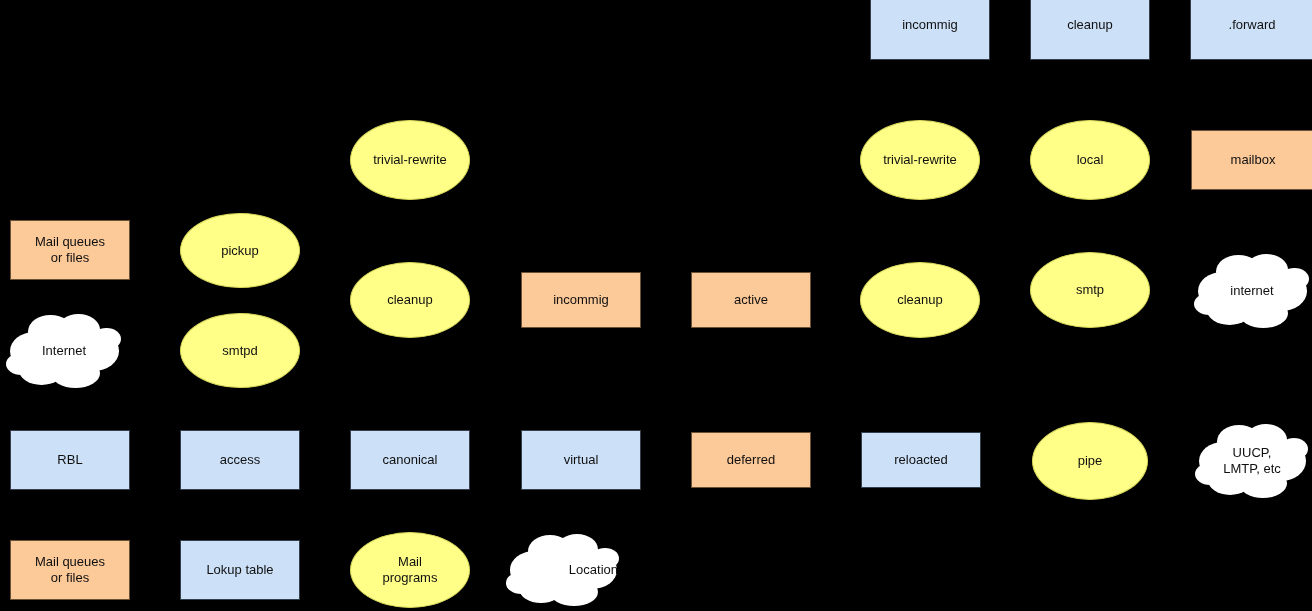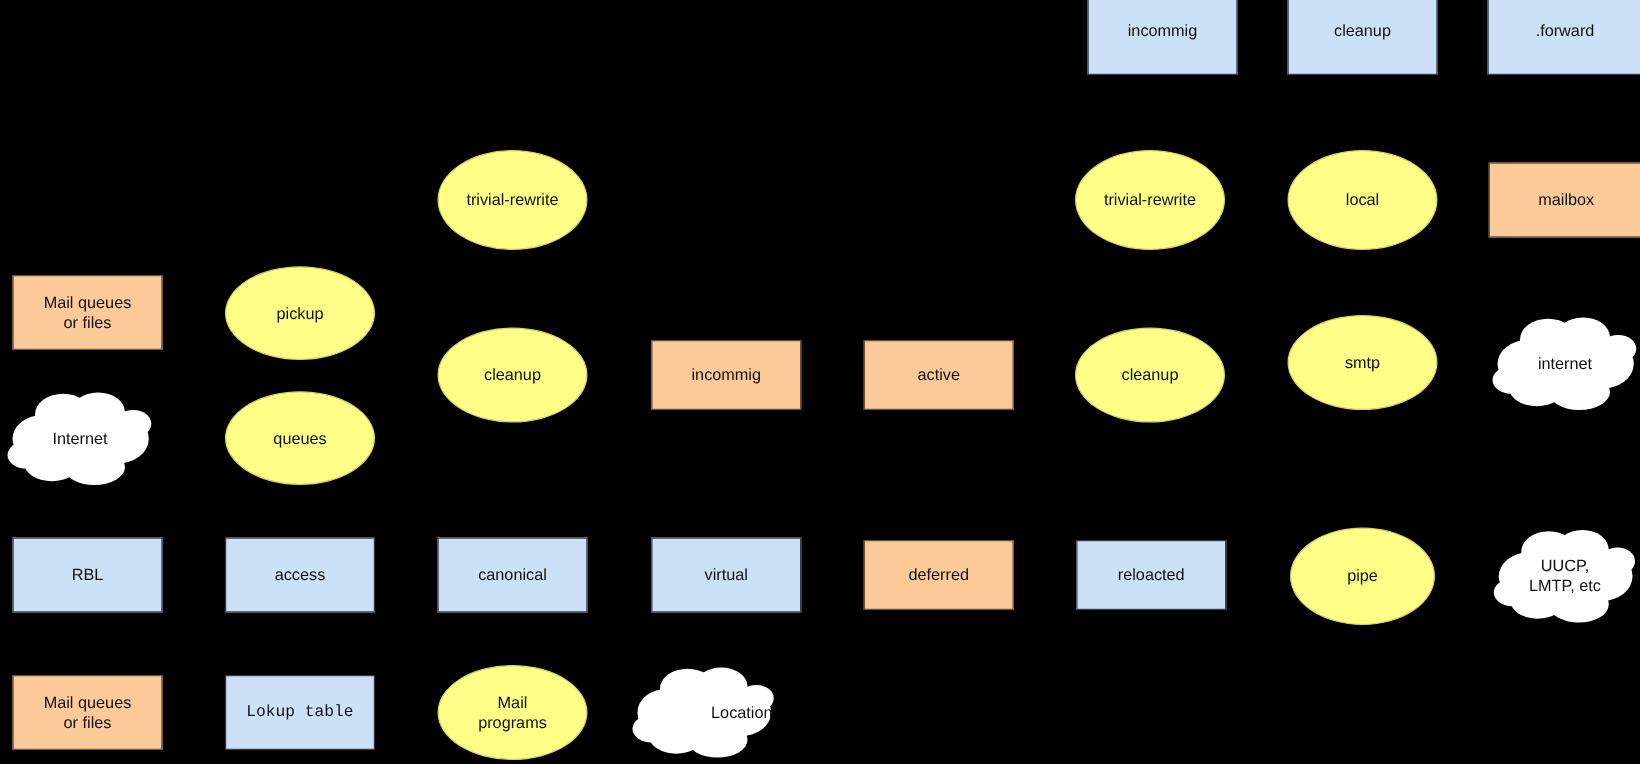--- a/index.html
+++ b/index.html
@@ -90,21 +90,21 @@
       <span class="puff" style="width: 51.52px; height: 39.6px; left: 59.36px; top: 13.2px;"></span>
       <span class="puff" style="width: 44.8px; height: 33px; left: 20.16px; top: -3.3px;"></span>
       <span class="puff" style="width: 42.56px; height: 31.68px; left: 49.28px; top: -3.96px;"></span>
       <span class="puff" style="width: 44.8px; height: 30.36px; left: 11.2px; top: 36.3px;"></span>
       <span class="puff" style="width: 49.28px; height: 29.04px; left: 42.56px; top: 40.92px;"></span>
       <span class="puff" style="width: 31.36px; height: 22.44px; left: -2.24px; top: 34.98px;"></span>
       <span class="puff" style="width: 29.12px; height: 22.44px; left: 84px; top: 9.9px;"></span>
       <span class="lbl">Internet</span>
     </div>
     <div class="node ellipse" style="left: 180px; top: 313px; width: 120px; height: 75px; font-size: 13px;">
-      <span class="lbl">queues</span>
+      <span class="lbl">smtpd</span>
     </div>
     <div class="node rect blue" style="left: 10px; top: 430px; width: 120px; height: 60px; font-size: 13px;">
       <span class="lbl">RBL</span>
     </div>
     <div class="node rect blue" style="left: 180px; top: 430px; width: 120px; height: 60px; font-size: 13px;">
       <span class="lbl">access</span>
     </div>
     <div class="node rect blue" style="left: 350px; top: 430px; width: 120px; height: 60px; font-size: 13px; text-align: right;">
       <span class="lbl">canonical</span>
     </div>
@@ -130,21 +130,21 @@
       <span class="puff" style="width: 48.4px; height: 29.04px; left: 41.8px; top: 40.92px;"></span>
       <span class="puff" style="width: 30.8px; height: 22.44px; left: -2.2px; top: 34.98px;"></span>
       <span class="puff" style="width: 28.6px; height: 22.44px; left: 82.5px; top: 9.9px;"></span>
       <span class="lbl">UUCP,
 LMTP, etc</span>
     </div>
     <div class="node rect orange" style="left: 10px; top: 540px; width: 120px; height: 60px; font-size: 13px;">
       <span class="lbl">Mail queues
 or files</span>
     </div>
-    <div class="node rect blue" style="left: 180px; top: 540px; width: 120px; height: 60px; font-size: 13px; font-family: Liberation Mono, monospace;">
+    <div class="node rect blue" style="left: 180px; top: 540px; width: 120px; height: 60px; font-size: 13px;">
       <span class="lbl">Lokup table</span>
     </div>
     <div class="node ellipse" style="left: 350px; top: 532px; width: 120px; height: 76px; font-size: 13px;">
       <span class="lbl">Mail
 programs</span>
     </div>
     <div class="node cloud" style="left: 508px; top: 538px; width: 110px; height: 64px; font-size: 13px; justify-content: flex-end;">
       <span class="puff" style="width: 68.2px; height: 51.2px; left: 20.9px; top: 1.28px;"></span>
       <span class="puff" style="width: 48.4px; height: 37.12px; left: 2.2px; top: 13.44px;"></span>
       <span class="puff" style="width: 50.6px; height: 38.4px; left: 58.3px; top: 12.8px;"></span>

